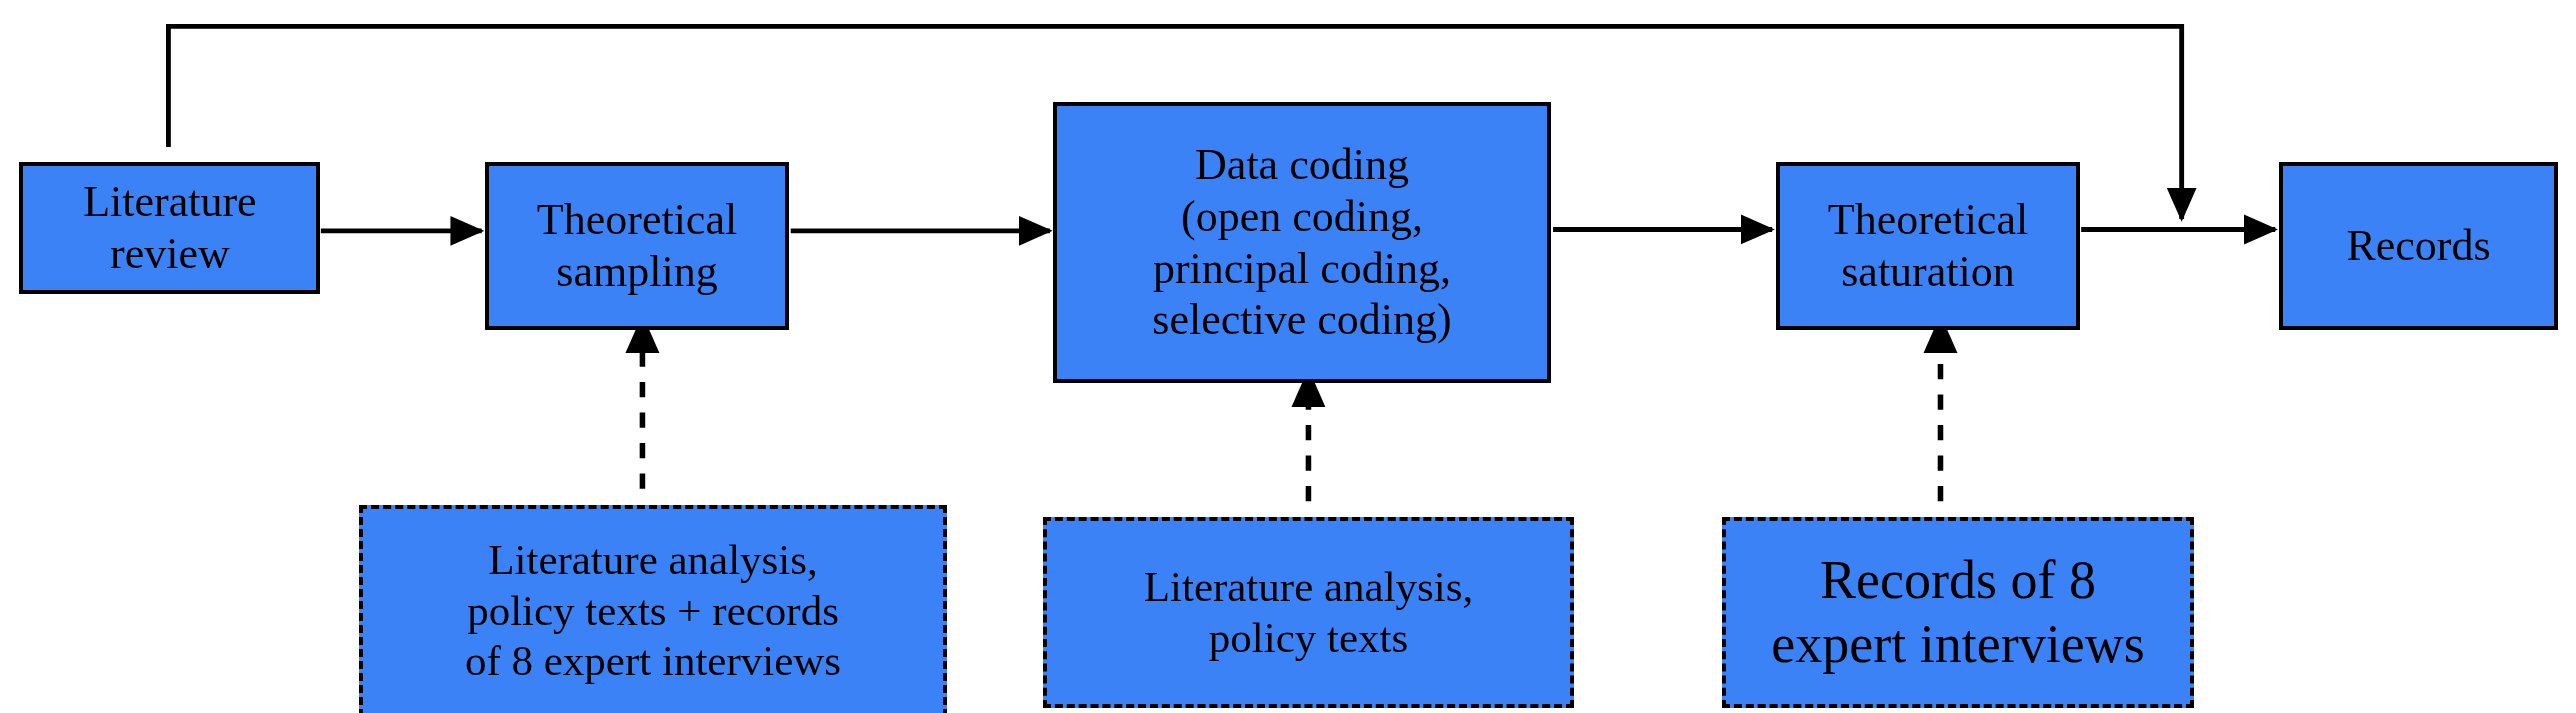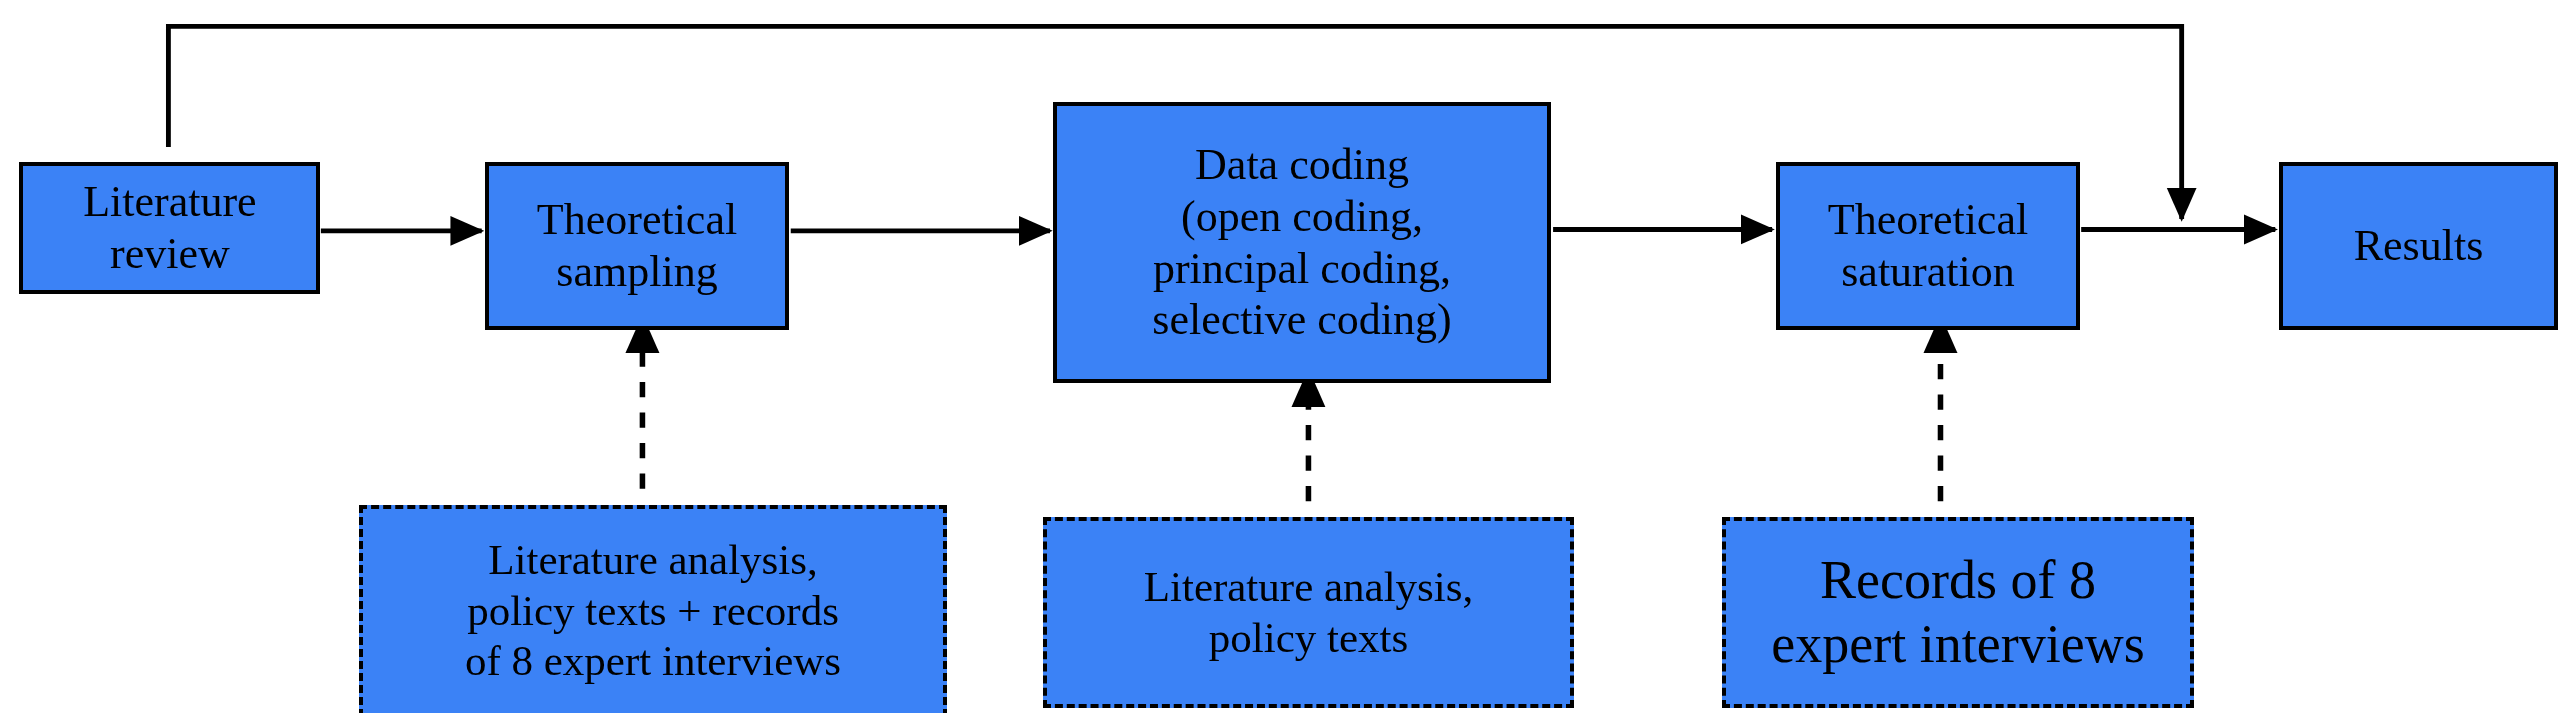--- a/index.html
+++ b/index.html
@@ -124,21 +124,21 @@
 principal coding,
 selective coding)</span>
   </div>
 
   <div class="node solid" id="node-theoretical-saturation">
     <span class="label">Theoretical
 saturation</span>
   </div>
 
   <div class="node solid" id="node-results">
-    <span class="label">Results</span>
+    <span class="label">Records</span>
   </div>
 
   <div class="node dashed" id="node-sources-sampling">
     <span class="label">Literature analysis,
 policy texts + records
 of 8 expert interviews</span>
   </div>
 
   <div class="node dashed" id="node-sources-coding">
     <span class="label">Literature analysis,

